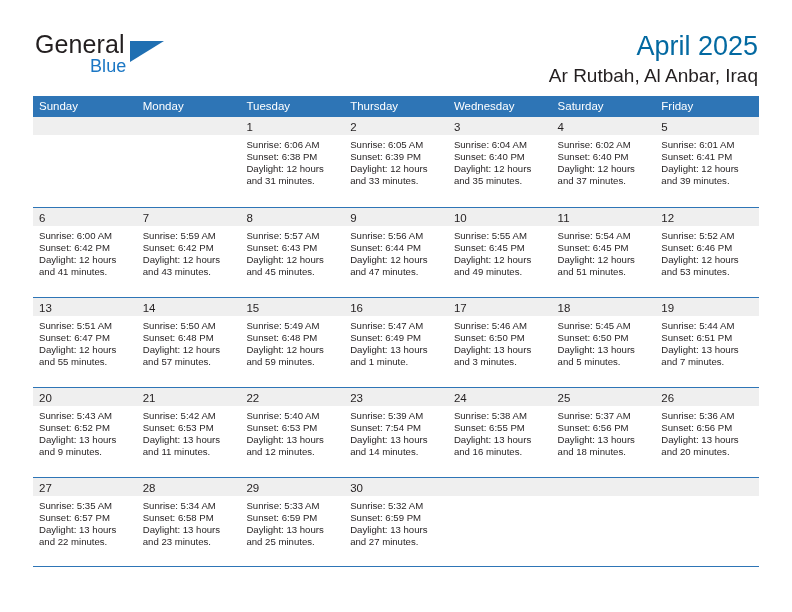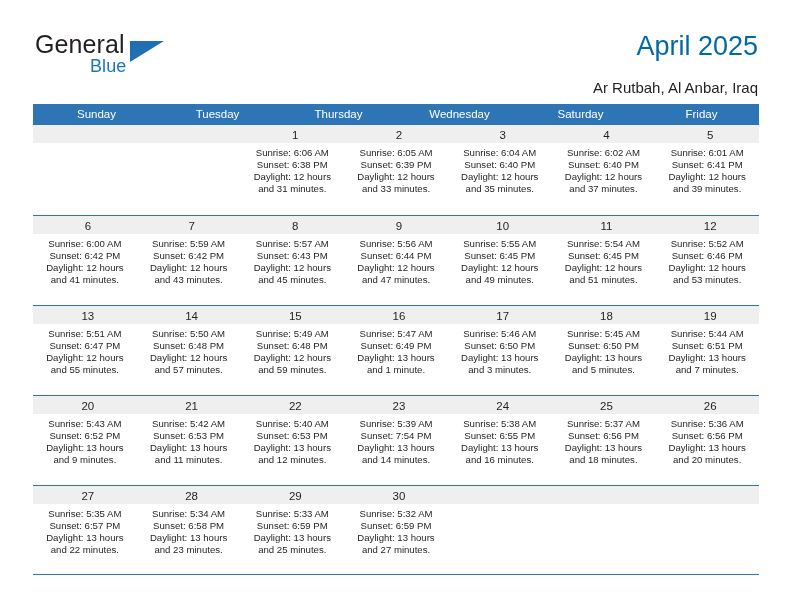--- a/index.html
+++ b/index.html
@@ -72,34 +72,33 @@
     top: 0;
     text-align: right;
   }
   .cal-title {
     font-size: 27px;
     line-height: 32px;
     color: #0369a1;
     white-space: nowrap;
   }
   .cal-subtitle {
-    margin-top: 17px;
-    font-size: 15px;
+    margin-top: 5px;
+    font-size: 19px;
     line-height: 18px;
     color: #231f20;
     white-space: nowrap;
   }
 
   
   .calendar {
     position: absolute;
     left: 33px;
-    top: 104px;
+    top: 96px;
     width: 726px;
-    text-align: center;
   }
   .dow-row {
     display: flex;
     background: #2e75b6;
     height: 21px;
   }
   .dow-cell {
     flex: 1 1 0;
     box-sizing: border-box;
     padding-left: 6px;
@@ -168,20 +167,21 @@
     <div class="title-block">
       <div class="cal-title">April 2025</div>
       <div class="cal-subtitle">Ar Rutbah, Al Anbar, Iraq</div>
     </div>
 
   </div>
 
   <div class="calendar">
     <div class="dow-row" id="dow-row">
         <div class="dow-cell">Sunday</div>
+        <div class="dow-cell">Monday</div>
         <div class="dow-cell">Tuesday</div>
         <div class="dow-cell">Thursday</div>
         <div class="dow-cell">Wednesday</div>
         <div class="dow-cell">Saturday</div>
         <div class="dow-cell">Friday</div>
       </div>
     <div id="weeks-container">
         <div class="week-row first">
           <div class="day-cell empty">
             <div class="daynum-band"><span class="daynum"></span></div>

